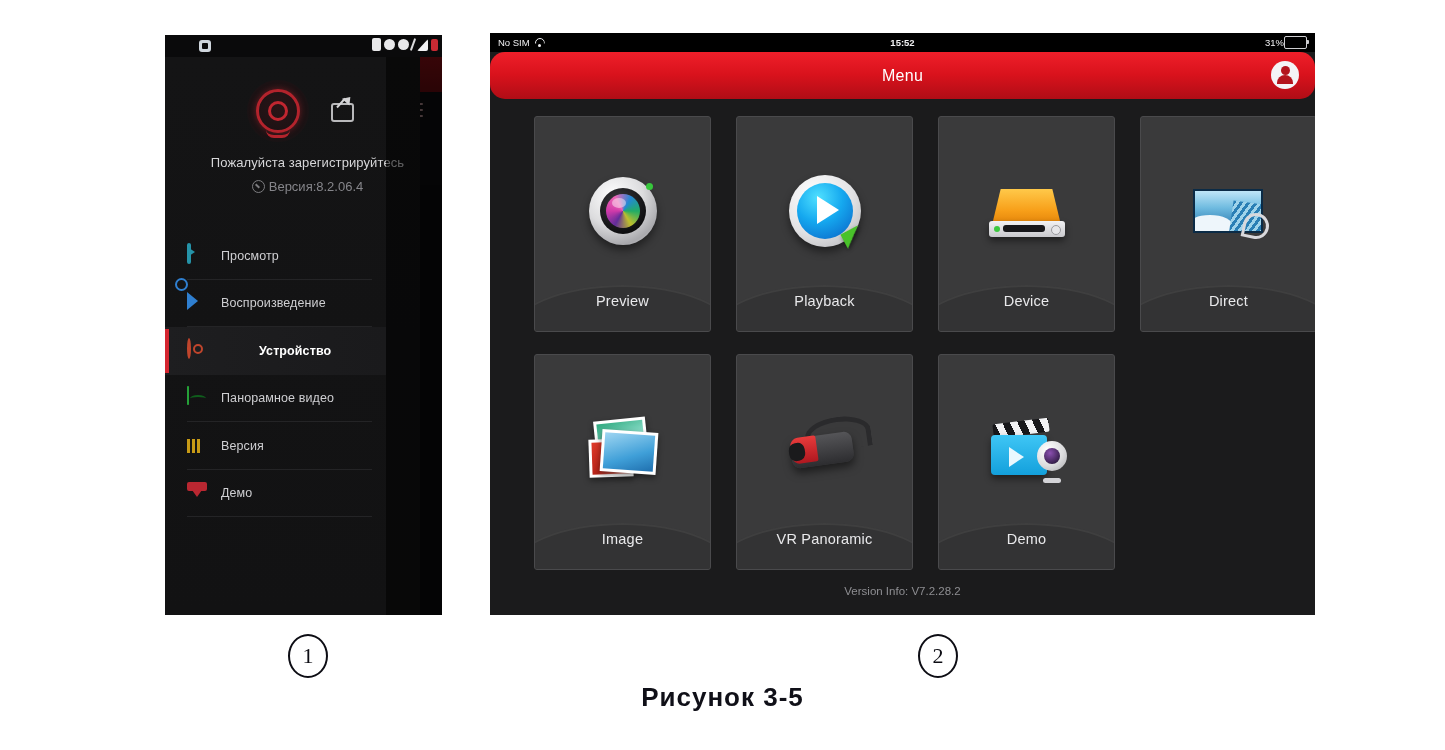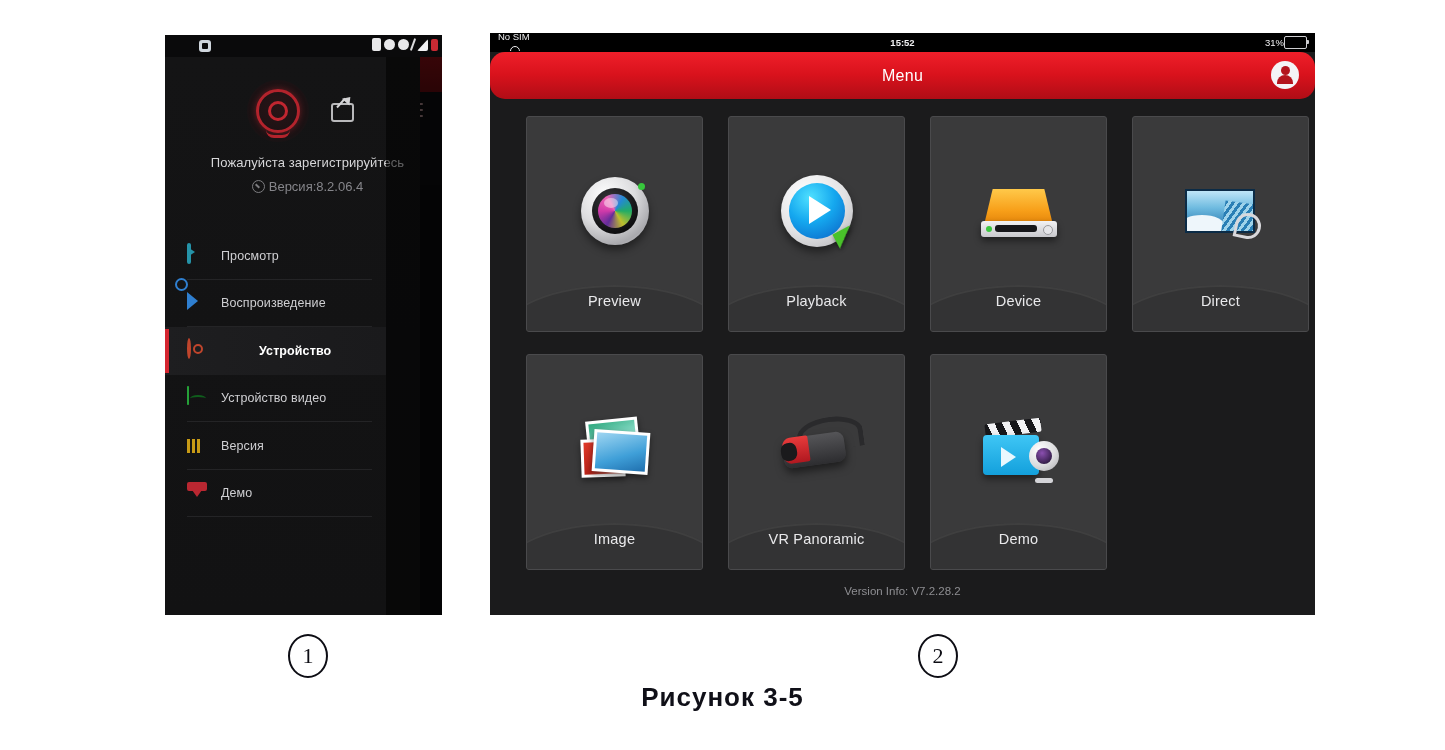--- a/index.html
+++ b/index.html
@@ -170,21 +170,21 @@
 
   
   .phone-right {
     position:absolute; left:490px; top:33px; width:825px; height:582px;
     background:#1b1b1c; overflow:hidden;
   }
   .r-statusbar {
     position:relative; height:19px; background:#000; color:#f0f0f2;
     font-size:9.5px; display:flex; align-items:center; padding:0 8px;
   }
-  .r-sb-left{display:flex;align-items:center;gap:4px;flex-direction:column;}
+  .r-sb-left{display:flex;align-items:center;gap:4px;}
   .wifi-ic{width:10px;height:9px;position:relative;display:inline-block;}
   .wifi-ic:before{content:"";position:absolute;left:1px;top:0;width:8px;height:8px;
     border:1.5px solid #f0f0f2;border-radius:50%;clip-path:polygon(0 0,100% 0,100% 55%,0 55%);}
   .wifi-ic:after{content:"";position:absolute;left:4px;bottom:0;width:3px;height:3px;
     background:#f0f0f2;border-radius:50%;}
   .r-sb-time{position:absolute;left:0;right:0;text-align:center;font-size:9.5px;font-weight:bold;}
   .r-sb-right{margin-left:auto;display:flex;align-items:center;z-index:2;}
   .batt-shell{width:19px;height:9px;border:1px solid #cfcfd2;border-radius:2px;position:relative;padding:1px;}
   .batt-shell:after{content:"";position:absolute;right:-3px;top:2.5px;width:2px;height:4px;background:#cfcfd2;border-radius:0 1px 1px 0;}
   .batt-fill{height:100%;background:#f2f2f4;border-radius:1px;}
@@ -197,21 +197,21 @@
   .r-header .title { color:#fff; font-size:16px; letter-spacing:.3px;}
   .account-btn {
     position:absolute; right:16px; top:9px; width:28px;height:28px;
     border-radius:50%; background:#f4f4f6; display:flex;align-items:center;justify-content:center;
   }
   .account-btn .head{width:9px;height:9px;border-radius:50%;background:#b4141d;position:absolute;top:5px;}
   .account-btn .body{width:16px;height:9px;border-radius:8px 8px 0 0;background:#b4141d;position:absolute;bottom:5px;}
 
   .r-body { position:relative; height:516px; background:#1b1b1c; }
   .tile-grid {
-    position:absolute; left:16px; top:17px; display:grid;
+    position:absolute; left:24px; top:17px; display:grid;
     grid-template-columns: repeat(4, 177px);
     grid-template-rows: repeat(2, 216px);
     column-gap: 25px; row-gap: 22px; padding-left: 20px;
   }
   .tile {
     position:relative; background:#3a3a3b; border:1px solid #4a4a4c;
     border-radius:3px; overflow:hidden;
   }
   .tile-ico { position:absolute; left:0; right:0; top:44px; height:100px;
     display:flex; align-items:center; justify-content:center;}
@@ -383,21 +383,21 @@
           <span class="sep"></span>
         </div>
 
         <div class="menu-item active">
           <span class="mi-icon"><span class="ic-device"></span></span>
           <span class="mi-label">Устройство</span>
         </div>
 
         <div class="menu-item">
           <span class="mi-icon"><span class="ic-pano"></span></span>
-          <span class="mi-label">Устройство видео</span>
+          <span class="mi-label">Панорамное видео</span>
           <span class="sep"></span>
         </div>
 
         <div class="menu-item">
           <span class="mi-icon">
               <span class="ic-cloud">
                 <i></i>
                 <i></i>
                 <i></i>
               </span>

